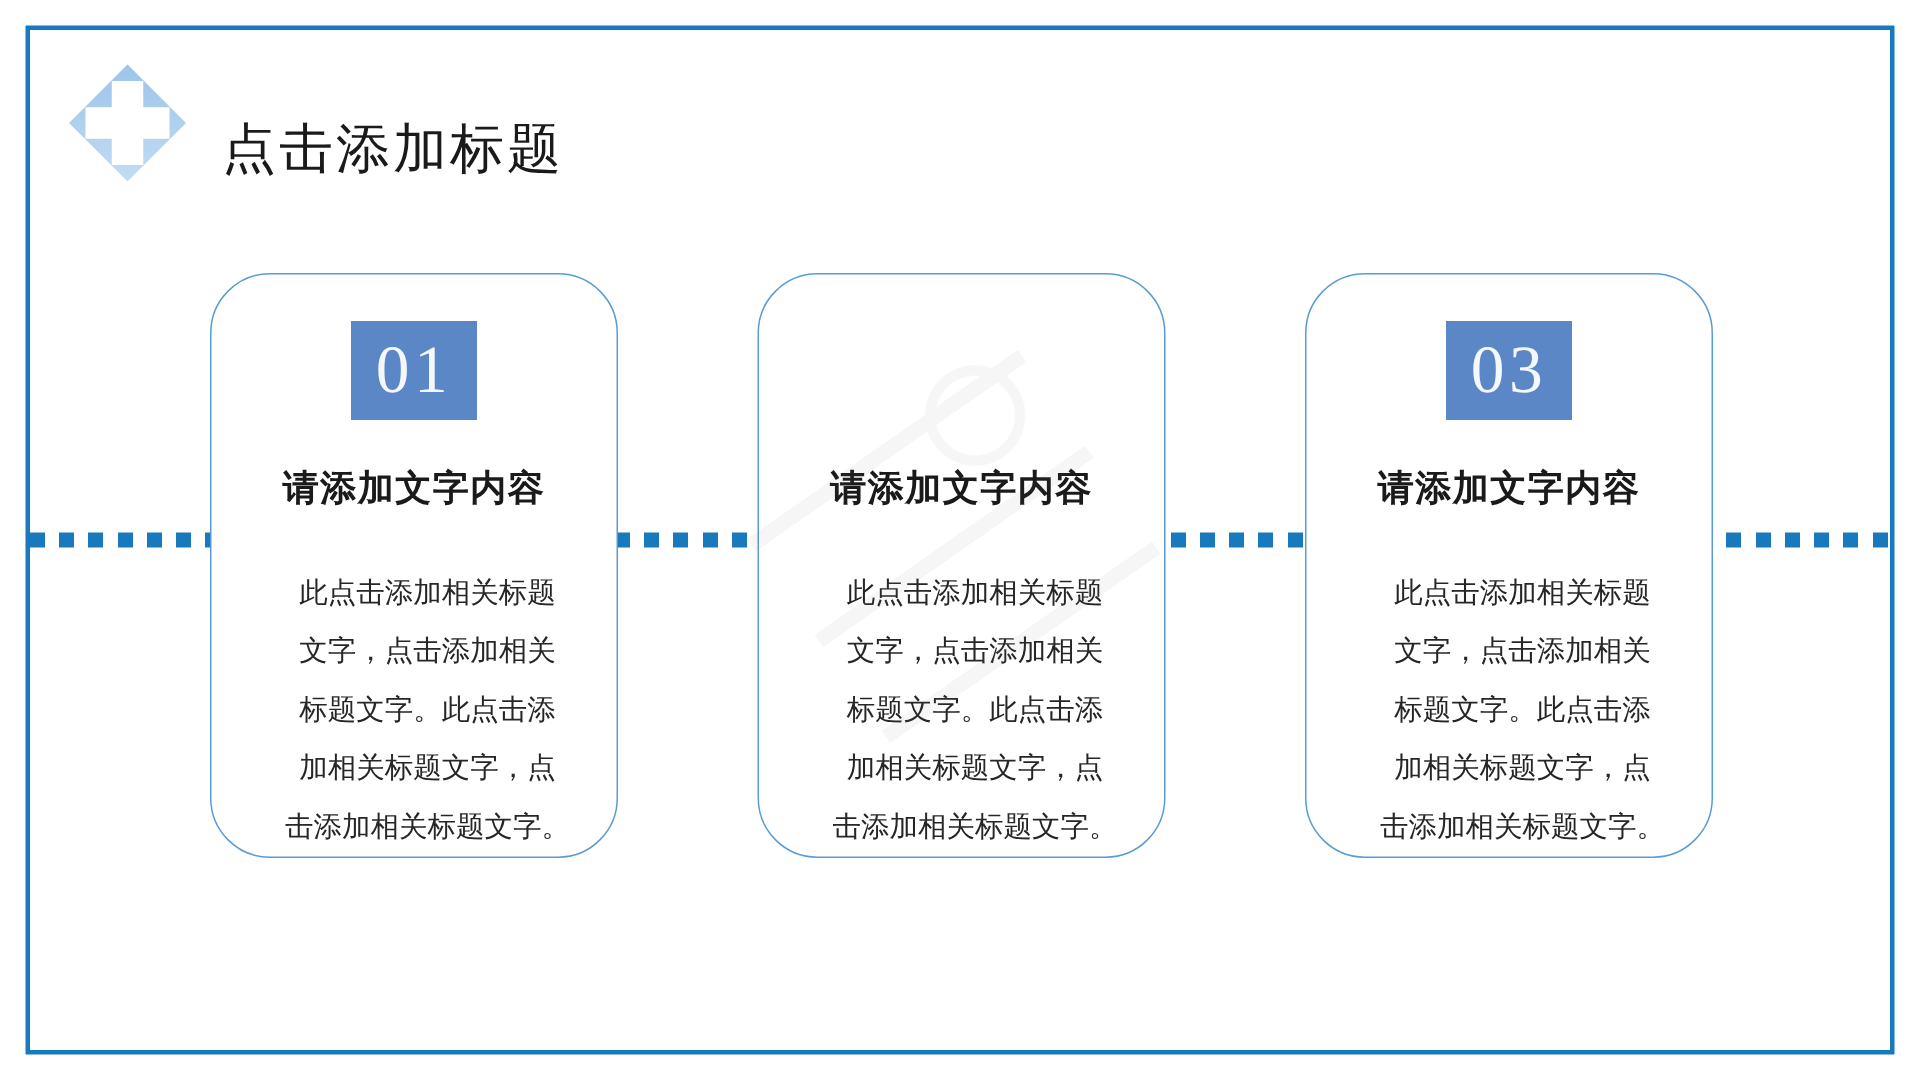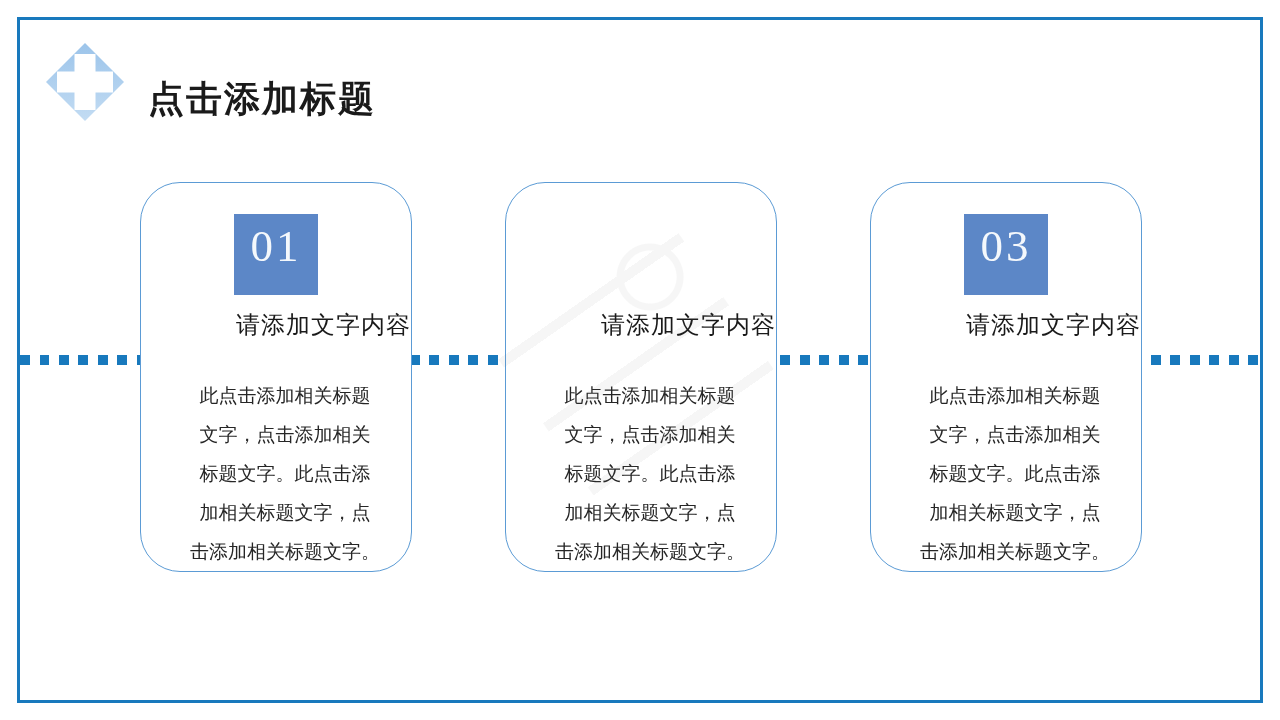--- a/index.html
+++ b/index.html
@@ -14,38 +14,38 @@
   }
   
   .dots{
     position:absolute;left:20px;right:20px;top:355px;height:10px;z-index:1;
     background:repeating-linear-gradient(90deg,#1879BD 0 10px,transparent 10px 19.5px);
   }
   
   .logo{position:absolute;left:45px;top:42px;width:80px;height:80px;z-index:2;}
   .title{
     position:absolute;left:148px;top:51px;z-index:2;
-    font-size:36px;color:#1A1A1A;letter-spacing:2px;font-weight:700;white-space:nowrap;
+    font-size:36px;color:#1A1A1A;letter-spacing:2px;font-weight:400;white-space:nowrap;
   }
   
   .card{
     position:absolute;top:182px;width:272px;height:390px;box-sizing:border-box;
     background:#ffffff;border:1.5px solid #5B9BD5;border-radius:40px;z-index:2;
   }
   .card1{left:140px;}
   .card2{left:505px;}
   .card3{left:870px;padding-left:20px;}
   .badge{
     position:absolute;top:31px;left:50%;transform:translateX(-50%);
-    width:84px;height:81px;background:#5C87C7;
+    width:84px;height:66px;background:#5C87C7;
     color:#F4F8FC;font-size:45px;line-height:64px;text-align:center;letter-spacing:3px;
   }
   .card-heading{
-    position:absolute;top:126px;left:0;right:0;text-align:right;
-    font-size:24px;font-weight:normal;color:#1A1A1A;letter-spacing:1px;white-space:nowrap;
+    position:absolute;top:126px;left:0;right:0;text-align:center;
+    font-size:24px;font-weight:bold;color:#1A1A1A;letter-spacing:1px;white-space:nowrap;
   }
   .card-body{
     position:absolute;top:193px;left:45px;width:198px;
     font-size:19px;line-height:39px;color:#262626;text-align:center;white-space:pre-line;
   }
   
   .watermark{
     position:absolute;left:530px;top:260px;width:220px;height:220px;z-index:3;
     opacity:0.06;transform:rotate(-35deg);pointer-events:none;
     background:

